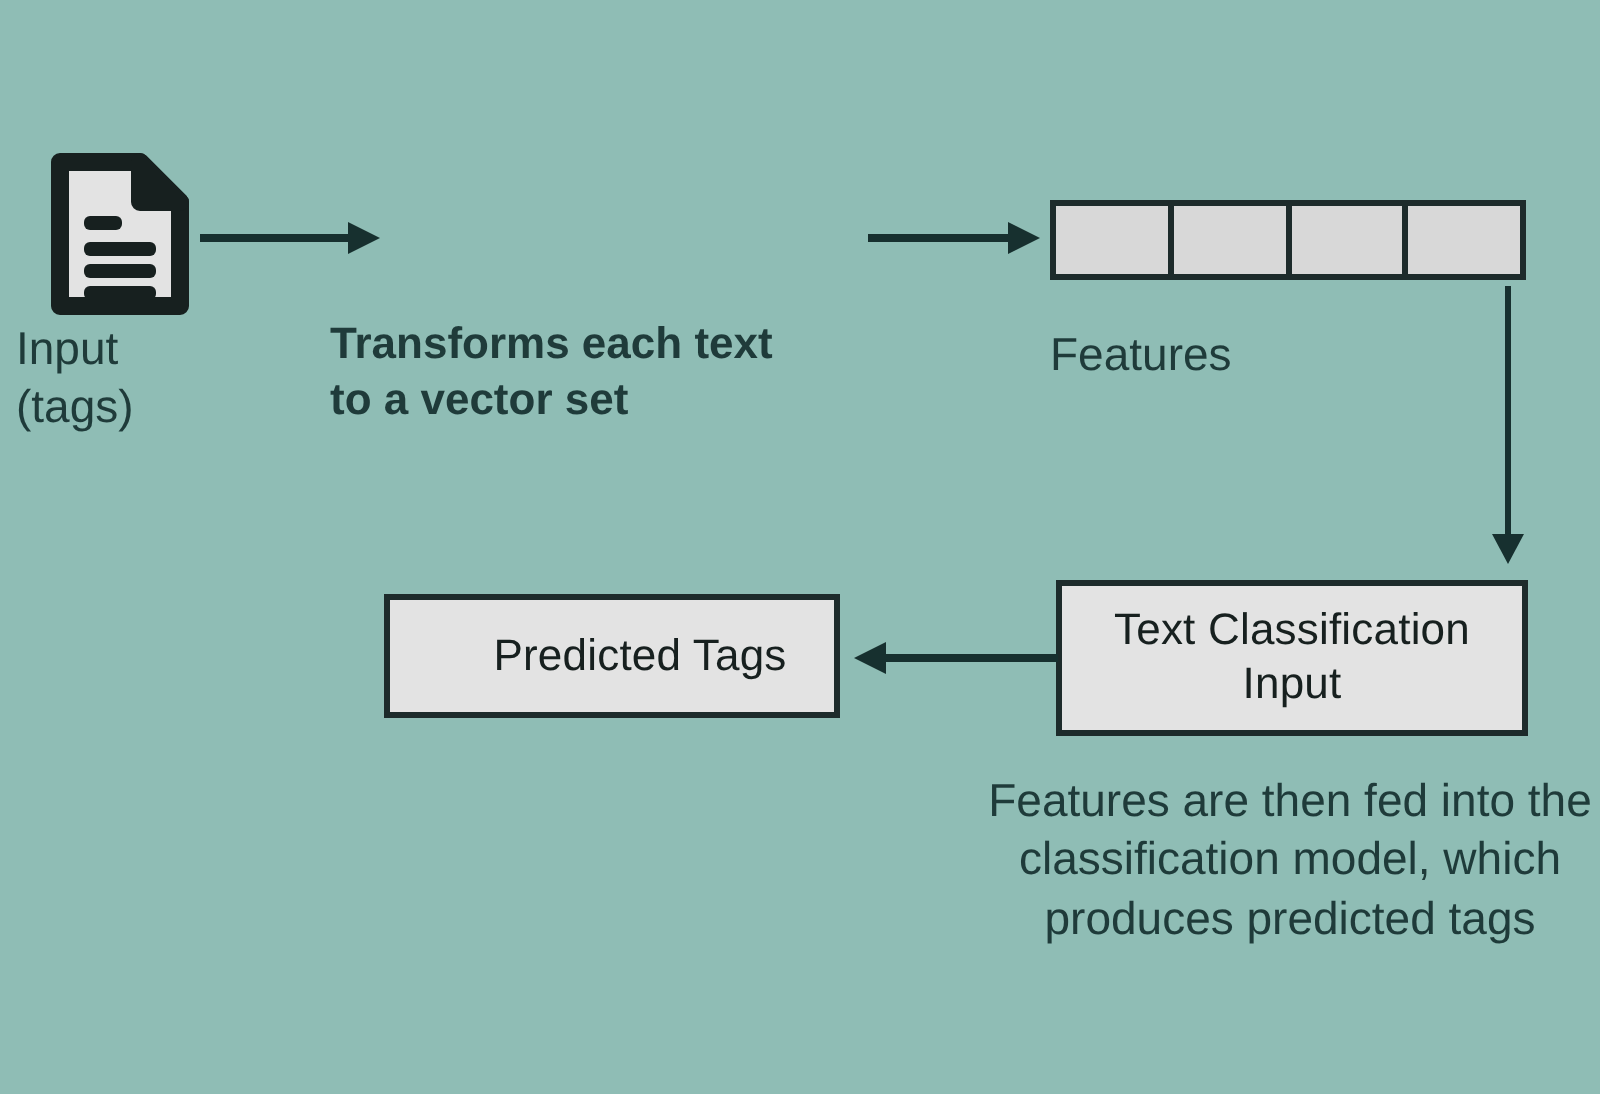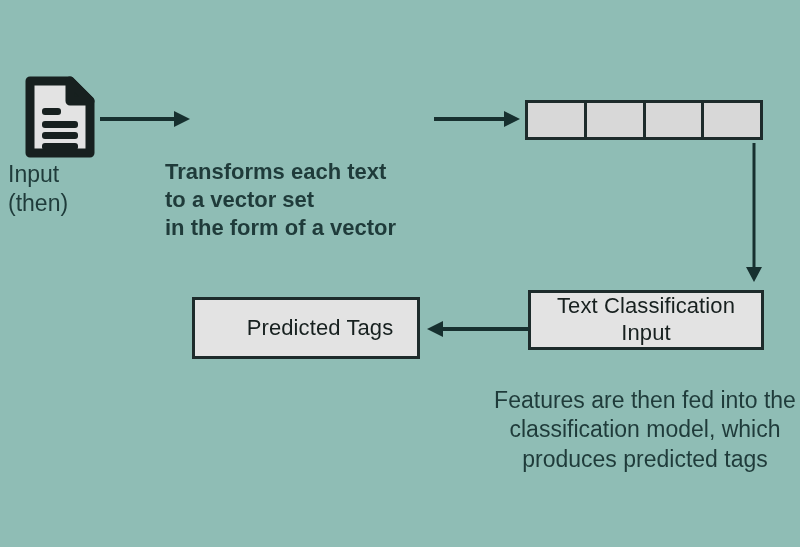--- a/index.html
+++ b/index.html
@@ -73,60 +73,60 @@
       <path d="M46 5 L46 25 L66 25 Z" fill="#17201f" stroke="#17201f" stroke-width="9" stroke-linejoin="round"></path>
       <rect x="18" y="32" width="19" height="7" rx="3" fill="#17201f"></rect>
       <rect x="18" y="45" width="36" height="7" rx="3" fill="#17201f"></rect>
       <rect x="18" y="56" width="36" height="7" rx="3" fill="#17201f"></rect>
       <rect x="18" y="67" width="36" height="7" rx="3" fill="#17201f"></rect>
     </svg>
   </div>
 
   <div class="abs label label-plain" style="left:8px; top:160px; width:104px;">
     <div>Input</div>
-    <div>(then)</div>
+    <div>(tags)</div>
   </div>
 
   <div class="abs" style="left:100px; top:108px;">
     <svg width="92" height="22" viewBox="0 0 92 22" aria-hidden="true">
       <line x1="0" y1="11" x2="76" y2="11" stroke="#17302f" stroke-width="4"></line>
       <path d="M74 3 L90 11 L74 19 Z" fill="#17302f"></path>
     </svg>
   </div>
 
 
   <div class="abs" style="left:434px; top:108px;">
     <svg width="88" height="22" viewBox="0 0 88 22" aria-hidden="true">
       <line x1="0" y1="11" x2="72" y2="11" stroke="#17302f" stroke-width="4"></line>
       <path d="M70 3 L86 11 L70 19 Z" fill="#17302f"></path>
     </svg>
   </div>
 
   <div class="abs label label-bold" style="left:165px; top:158px; width:290px;">
     <div>Transforms each text</div>
     <div>to a vector set</div>
-    <div>in the form of a vector</div>
   </div>
 
   <div class="abs vector" style="left:525px; top:100px; width:238px; height:40px;">
     <div class="vector-cell"></div>
     <div class="vector-cell"></div>
     <div class="vector-cell"></div>
     <div class="vector-cell"></div>
   </div>
 
+  <div class="abs label label-plain" style="left:525px; top:163px; width:238px;">Features</div>
 
   <div class="abs" style="left:742px; top:143px;">
     <svg width="24" height="140" viewBox="0 0 24 140" aria-hidden="true">
       <line x1="12" y1="0" x2="12" y2="126" stroke="#17302f" stroke-width="3"></line>
       <path d="M4 124 L12 139 L20 124 Z" fill="#17302f"></path>
     </svg>
   </div>
 
-  <div class="abs node-box" style="left:528px; top:290px; width:236px; height:60px;">
+  <div class="abs node-box" style="left:528px; top:290px; width:236px; height:78px;">
     <span>
       <span>Text Classification</span><br>
       <span>Input</span>
     </span>
   </div>
 
   <div class="abs" style="left:425px; top:319px;">
     <svg width="104" height="20" viewBox="0 0 104 20" aria-hidden="true">
       <line x1="16" y1="10" x2="104" y2="10" stroke="#17302f" stroke-width="4"></line>
       <path d="M18 2 L2 10 L18 18 Z" fill="#17302f"></path>

